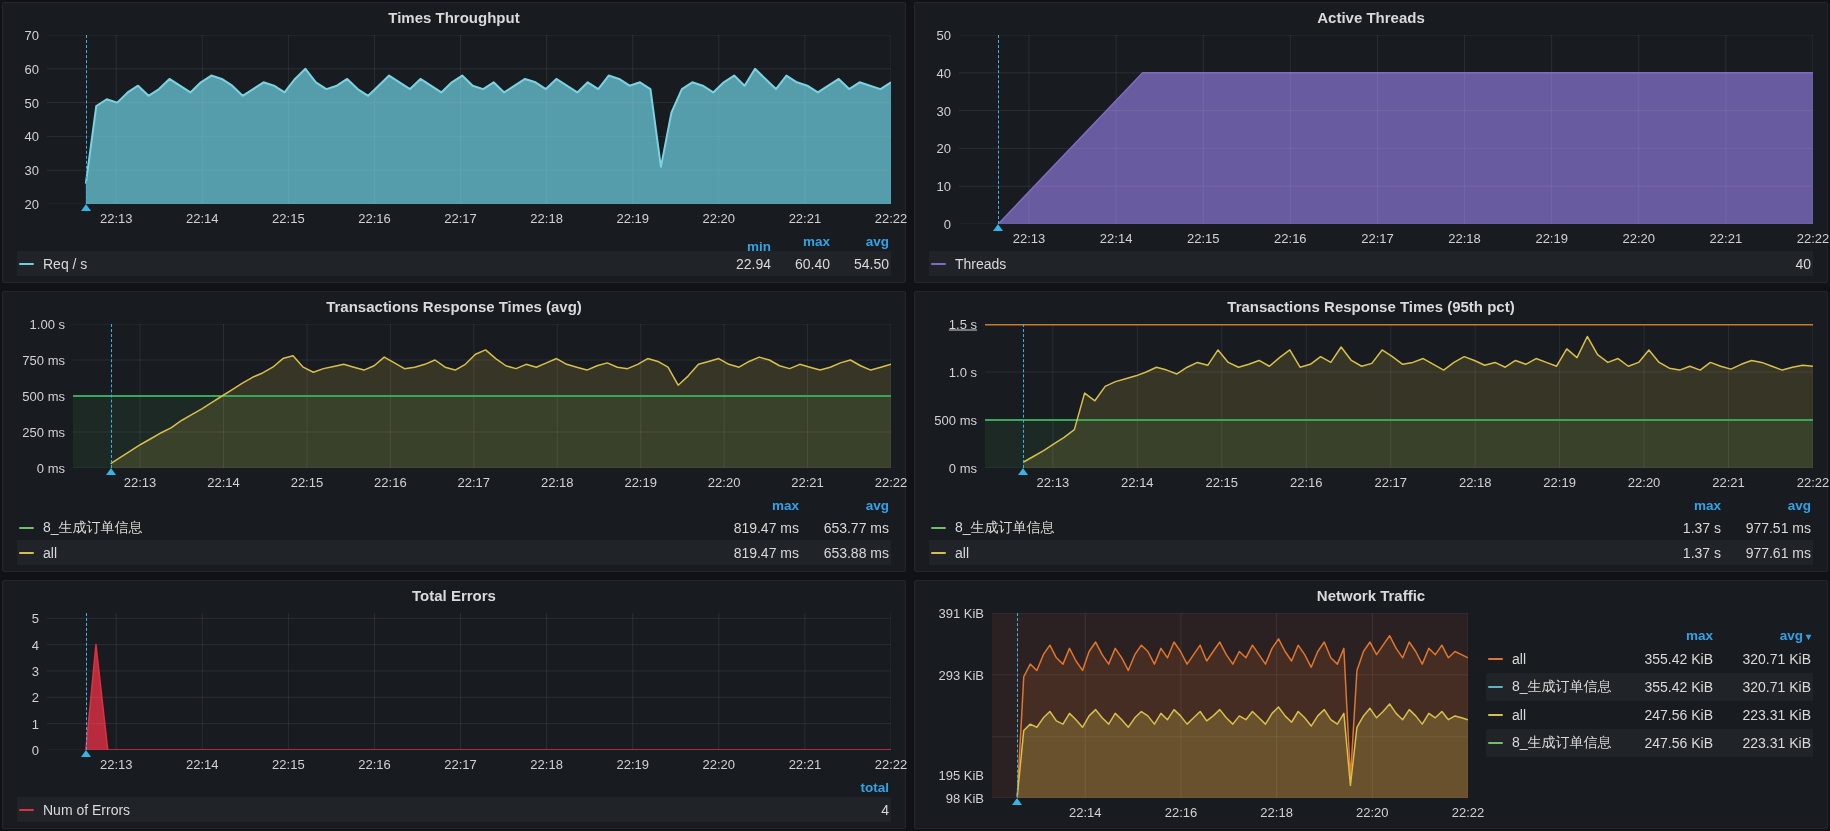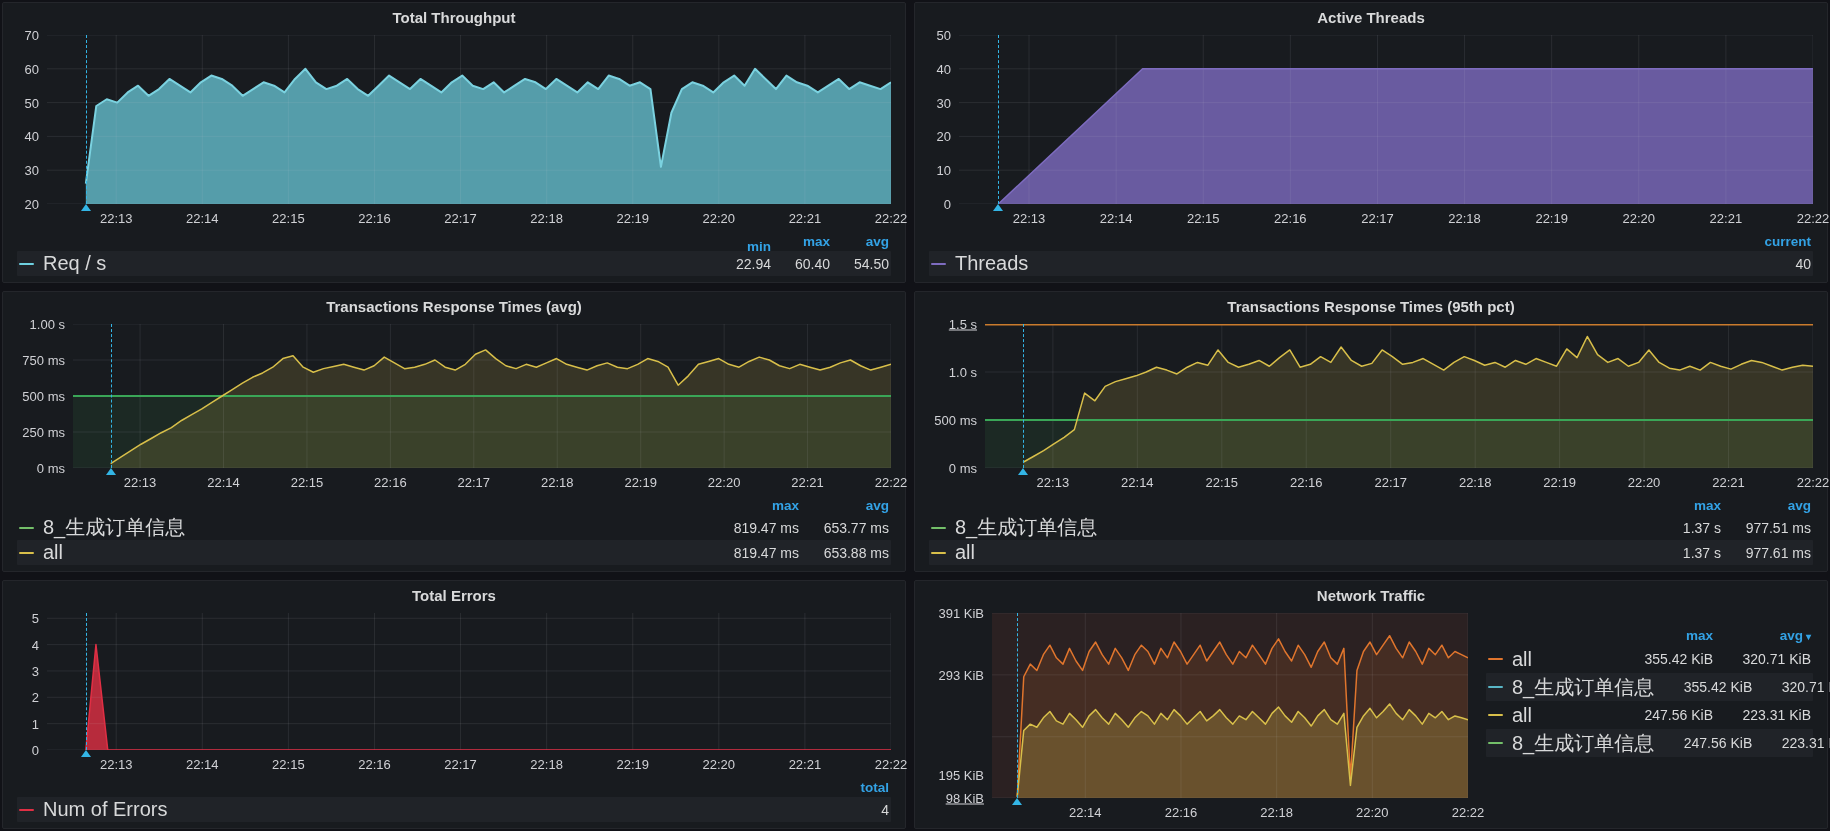--- a/index.html
+++ b/index.html
@@ -25,29 +25,29 @@
   .legend-bottom{flex:none;padding:3px 0 0 4px}
   .legend-right{flex:none;width:345px;padding:12px 0 0 18px;display:flex;flex-direction:column;box-sizing:border-box}
   .lg-header{display:flex;align-items:center;height:20px;padding:0 2px}
   .lg-row{display:flex;align-items:center;height:25px;border-radius:1px;padding:0 2px;cursor:pointer}
   .legend-right .lg-row{height:28px}
   .lg-row.striped{background:rgba(204,204,220,0.05)}
   .lg-spacer{flex:1}
   .lg-col{text-align:right;font-size:14px;color:#d8d9da;flex:none}
   .lg-col.hdr{color:#33a2e5;font-weight:bold;font-size:13.5px;cursor:pointer}
   .lg-dash{width:15px;height:2px;border-radius:2px;flex:none;margin-right:9px}
-  .lg-name{font-size:20px;color:#d8d9da;white-space:nowrap}
+  .lg-name{font-size:14px;color:#d8d9da;white-space:nowrap}
   .caret{font-size:10px;margin-left:3px;color:#33a2e5}
 </style>
 </head>
 <body>
 
 <div class="grid">
   <div class="panel">
-    <div class="panel-title">Total Throughput</div>
+    <div class="panel-title">Times Throughput</div>
     <div class="panel-body">
         <div class="chart-zone">
           <div class="plot-row">
             <div class="y-axis" style="width: 34px;">
               <span class="y-tick" style="top: 100%;">20</span>
               <span class="y-tick" style="top: 80%;">30</span>
               <span class="y-tick" style="top: 60%;">40</span>
               <span class="y-tick" style="top: 40%;">50</span>
               <span class="y-tick" style="top: 20%;">60</span>
               <span class="y-tick" style="top: 0%;">70</span>
@@ -152,24 +152,20 @@
             <span class="x-tick" style="left: 28.6%;">22:15</span>
             <span class="x-tick" style="left: 38.8%;">22:16</span>
             <span class="x-tick" style="left: 49%;">22:17</span>
             <span class="x-tick" style="left: 59.2%;">22:18</span>
             <span class="x-tick" style="left: 69.4%;">22:19</span>
             <span class="x-tick" style="left: 79.6%;">22:20</span>
             <span class="x-tick" style="left: 89.8%;">22:21</span>
             <span class="x-tick" style="left: 100%;">22:22</span>
           </div>
           <div class="legend-bottom">
-            <div class="lg-header">
-              <span class="lg-spacer"></span>
-              <span class="lg-col hdr" style="width: 75px;">current</span>
-            </div>
             <div class="lg-row striped">
               <span class="lg-dash" style="background: rgb(126, 108, 192);"></span>
               <span class="lg-name">Threads</span>
               <span class="lg-spacer"></span>
               <span class="lg-col" style="width: 75px;">40</span>
             </div>
           </div>
         </div>
       </div>
   </div>
@@ -384,21 +380,21 @@
           </div>
         </div>
       </div>
   </div>
   <div class="panel">
     <div class="panel-title">Network Traffic</div>
     <div class="panel-body" style="flex-direction: row;">
         <div class="chart-zone">
           <div class="plot-row">
             <div class="y-axis" style="width: 67px;">
-              <span class="y-tick" style="top: 100%; text-decoration: underline;">98 KiB</span>
+              <span class="y-tick" style="top: 100%;">98 KiB</span>
               <span class="y-tick" style="top: 66.8942%; margin-top: 38px;">195 KiB</span>
               <span class="y-tick" style="top: 33.4471%;">293 KiB</span>
               <span class="y-tick" style="top: 0%;">391 KiB</span>
             </div>
             <div class="plot">
               <svg viewBox="0 0 1000 400" preserveAspectRatio="none">
                 <rect x="0" y="0" width="1000" height="400" fill="rgba(140,66,48,0.16)"></rect>
                 <path d="M53.0 397.3L66.7 137.9L80.4 110.6L94.2 124.2L107.9 90.1L121.6 69.6L135.3 96.9L149.1 110.6L162.8 76.5L176.5 103.8L190.2 124.2L204.0 83.3L217.7 62.8L231.4 90.1L245.1 110.6L258.9 76.5L272.6 96.9L286.3 124.2L300.0 90.1L313.8 69.6L327.5 83.3L341.2 110.6L354.9 76.5L368.7 96.9L382.4 62.8L396.1 83.3L409.8 110.6L423.6 90.1L437.3 69.6L451.0 103.8L464.7 83.3L478.5 62.8L492.2 90.1L505.9 110.6L519.6 83.3L533.4 96.9L547.1 69.6L560.8 90.1L574.5 110.6L588.3 76.5L602.0 56.0L615.7 83.3L629.4 103.8L643.2 69.6L656.9 90.1L670.6 117.4L684.3 83.3L698.1 62.8L711.8 96.9L725.5 110.6L739.2 76.5L753.0 356.3L766.7 124.2L780.4 83.3L794.1 62.8L807.9 90.1L821.6 69.6L835.3 49.1L849.0 76.5L862.8 96.9L876.5 62.8L890.2 83.3L903.9 110.6L917.7 76.5L931.4 90.1L945.1 69.6L958.8 96.9L972.6 83.3L986.3 90.1L1000.0 96.9L1000.0 400L53.0 400Z" fill="rgba(224,117,45,0.15)" stroke="none"></path>
                 <path d="M53.0 397.3L66.7 253.9L80.4 240.3L94.2 247.1L107.9 226.6L121.6 213.0L135.3 233.4L149.1 240.3L162.8 217.1L176.5 230.7L190.2 247.1L204.0 222.5L217.7 208.9L231.4 226.6L245.1 240.3L258.9 217.1L272.6 230.7L286.3 247.1L300.0 226.6L313.8 213.0L327.5 222.5L341.2 240.3L354.9 217.1L368.7 230.7L382.4 208.9L396.1 222.5L409.8 240.3L423.6 226.6L437.3 213.0L451.0 233.4L464.7 222.5L478.5 208.9L492.2 226.6L505.9 240.3L519.6 222.5L533.4 230.7L547.1 213.0L560.8 226.6L574.5 240.3L588.3 217.1L602.0 203.4L615.7 222.5L629.4 236.2L643.2 213.0L656.9 226.6L670.6 244.4L684.3 222.5L698.1 208.9L711.8 230.7L725.5 240.3L739.2 217.1L753.0 372.7L766.7 247.1L780.4 222.5L794.1 206.1L807.9 226.6L821.6 213.0L835.3 196.6L849.0 217.1L862.8 230.7L876.5 208.9L890.2 222.5L903.9 240.3L917.7 217.1L931.4 226.6L945.1 213.0L958.8 230.7L972.6 222.5L986.3 226.6L1000.0 230.7L1000.0 400L53.0 400Z" fill="rgba(216,191,74,0.25)" stroke="none"></path>
                 <line x1="196" y1="0" x2="196" y2="400" stroke="rgba(204,204,220,0.10)" stroke-width="1" vector-effect="non-scaling-stroke"></line>

